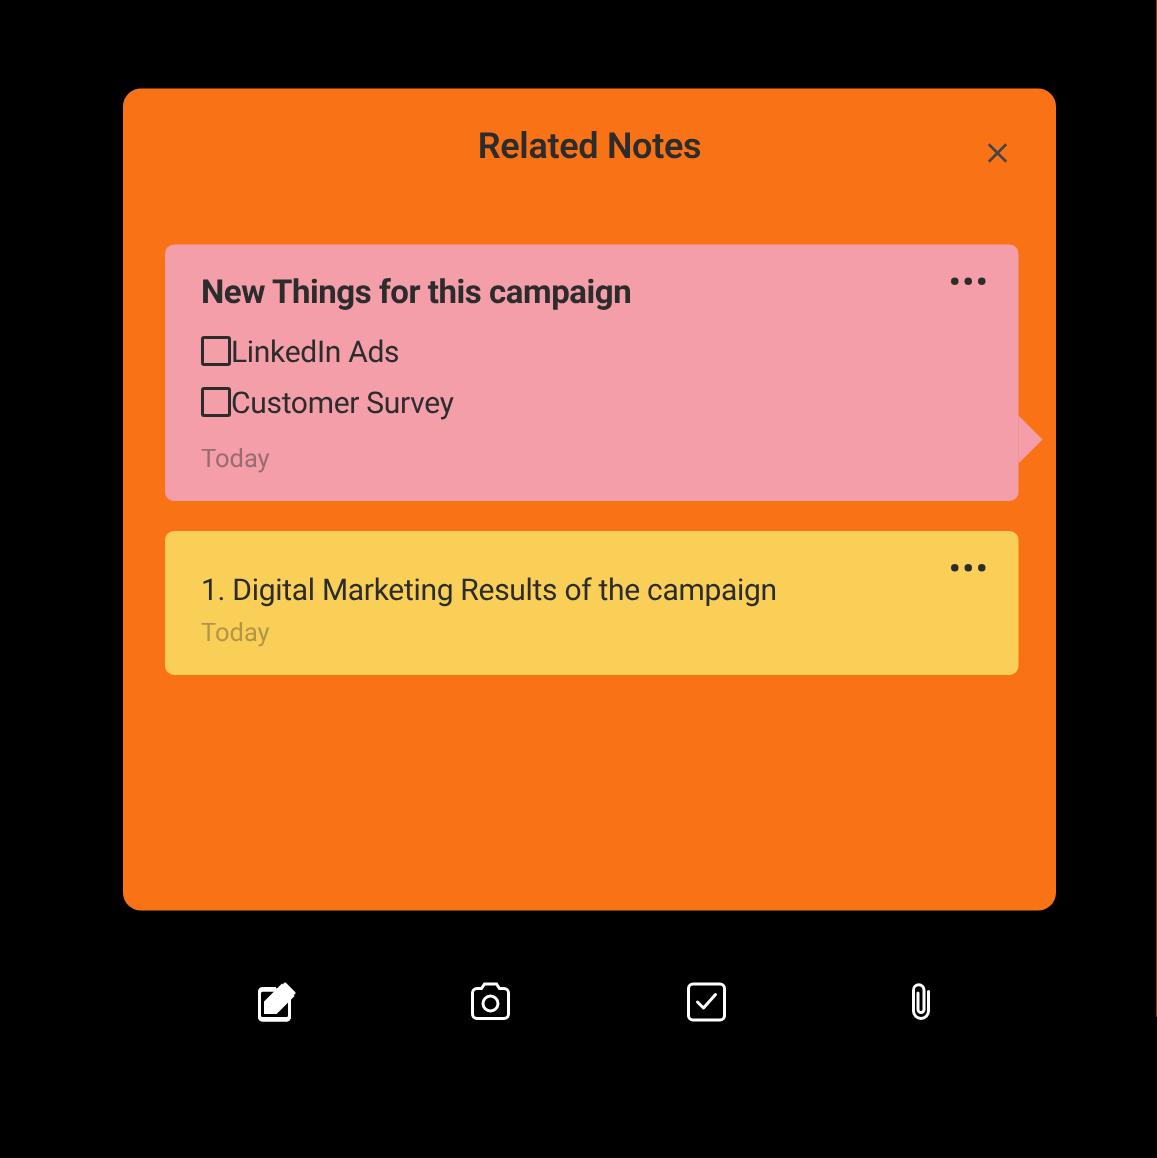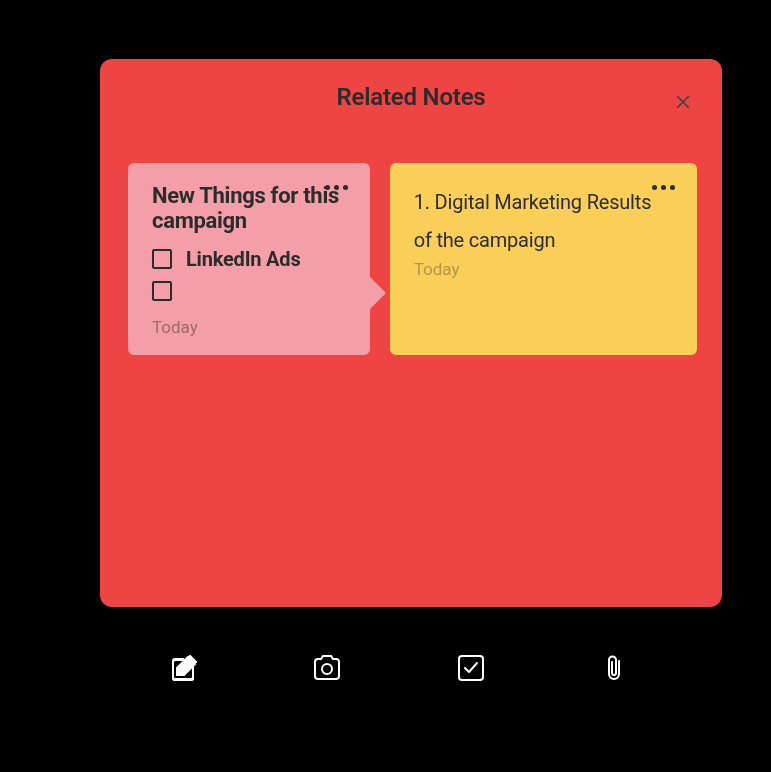--- a/index.html
+++ b/index.html
@@ -11,24 +11,24 @@
       width: 771px;
       height: 772px;
       background: #000;
       font-family: -apple-system, BlinkMacSystemFont, "Segoe UI", Roboto, "Lato", sans-serif;
       position: relative;
       overflow: hidden;
     }
     .panel {
       position: absolute;
       top: 59px;
-      left: 100px;
+      left: 82px;
       width: 622px;
       height: 548px;
-      background: #ef4444;
+      background: #f97316;
       border-radius: 12px;
       overflow: hidden;
     }
     .header {
       display: flex;
       align-items: center;
       justify-content: center;
       position: relative;
       padding: 24px 20px 20px 20px;
       height: 72px;
@@ -52,20 +52,21 @@
     }
     .close-btn svg {
       width: 20px;
       height: 20px;
       stroke: #444;
       stroke-width: 2;
     }
     .notes-list {
       padding: 32px 25px 0 28px;
       display: flex;
+      flex-direction: column;
       gap: 20px;
     }
     .note-card {
       border-radius: 6px;
       padding: 20px 24px 18px 24px;
       position: relative;
     }
     .note-card.pink {
       background: #f49ea9;
     }
@@ -95,22 +96,20 @@
     }
     .checklist {
       display: flex;
       flex-direction: column;
       gap: 10px;
       margin-bottom: 16px;
     }
     .check-item {
       display: flex;
       align-items: center;
-      gap: 14px;
-      font-weight: bold;
     }
     .checkbox {
       width: 20px;
       height: 20px;
       border: 2.5px solid #2c2c2c;
       border-radius: 2px;
       flex-shrink: 0;
     }
     .check-label {
       font-size: 20px;
@@ -189,20 +188,21 @@
         <span></span>
         <span></span>
       </div>
       <div class="checklist">
         <div class="check-item">
           <div class="checkbox"></div>
           <div class="check-label">LinkedIn Ads</div>
         </div>
         <div class="check-item">
           <div class="checkbox"></div>
+          <div class="check-label">Customer Survey</div>
         </div>
       </div>
       <div class="note-date">Today</div>
       <div class="pointer"></div>
     </div>
 
     <div class="note-card yellow">
       <div class="note-more">
         <span></span>
         <span></span>

